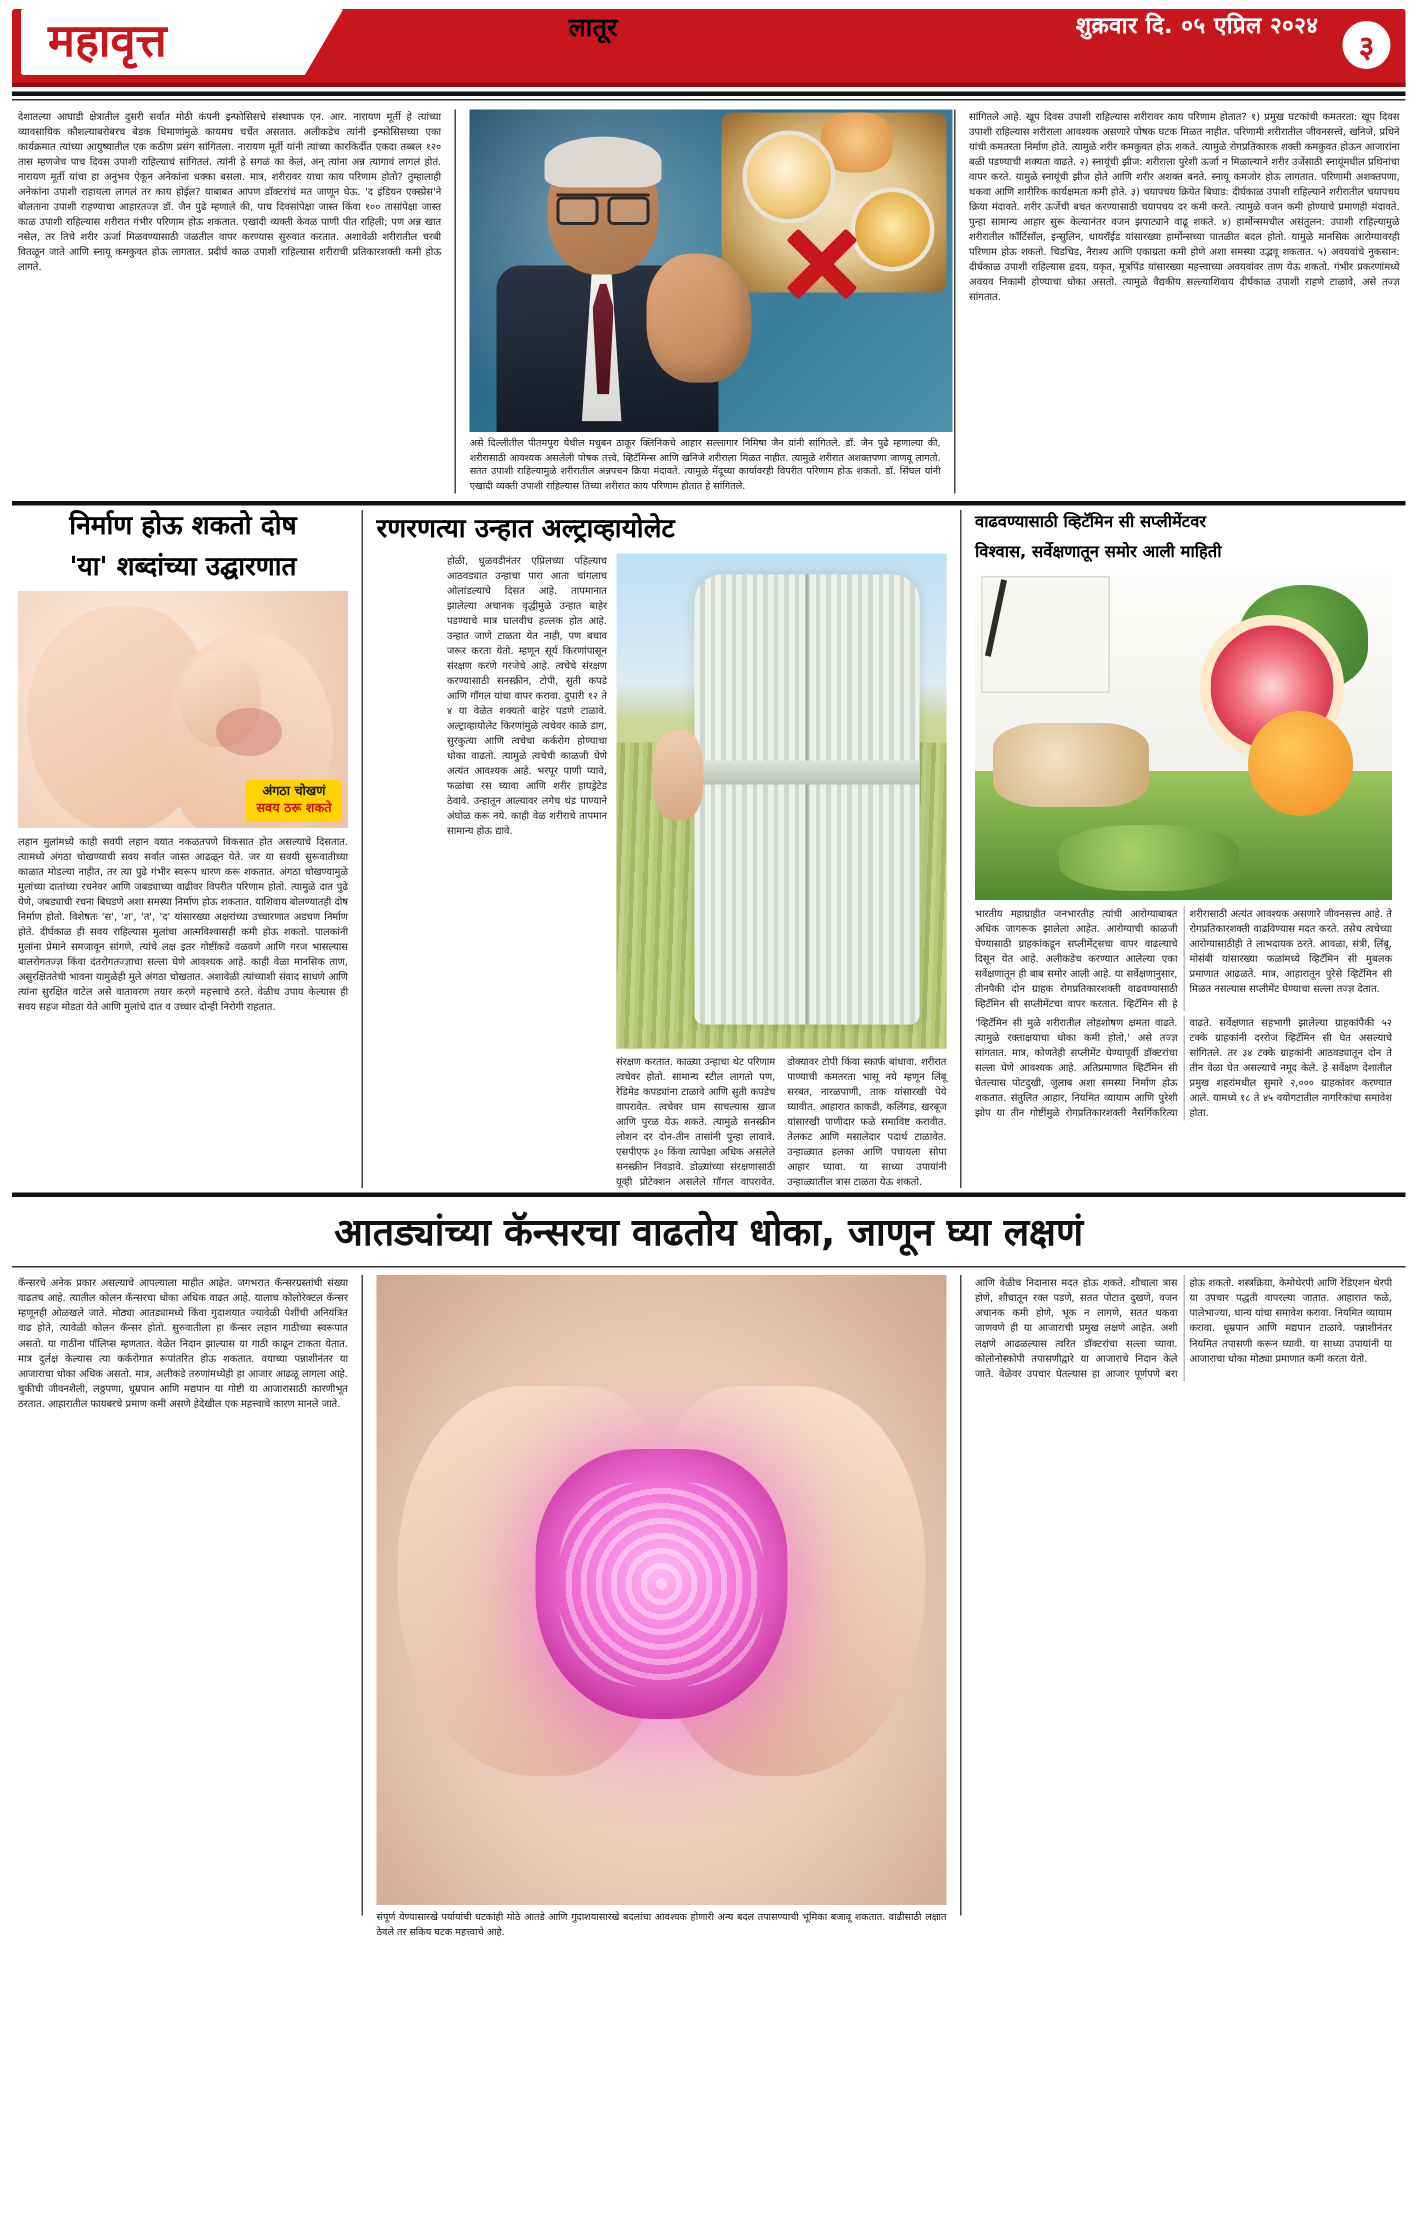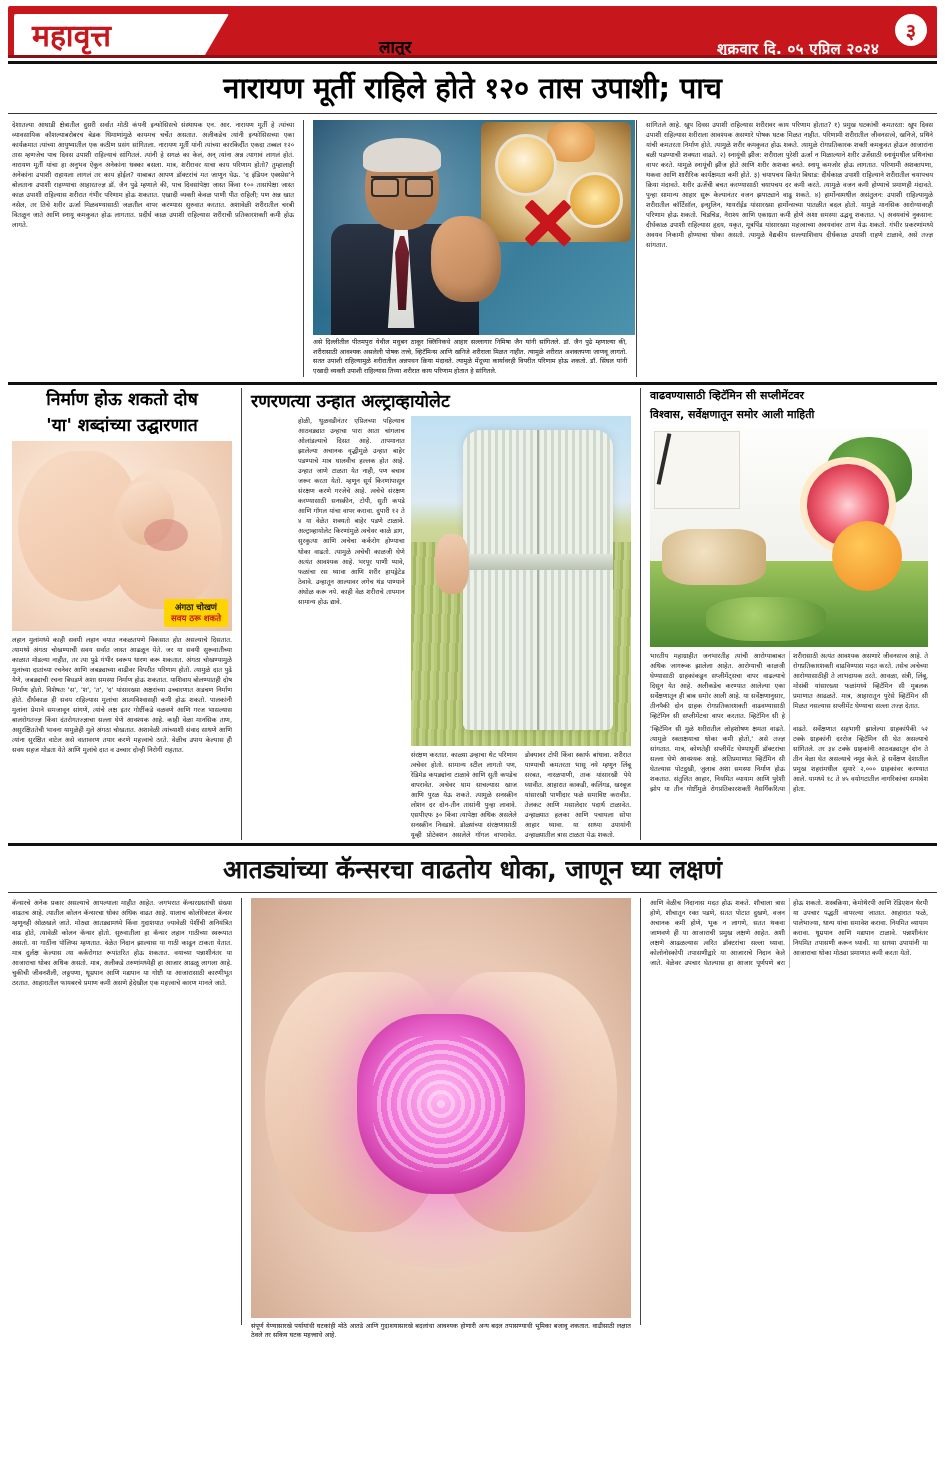--- a/index.html
+++ b/index.html
@@ -22,21 +22,21 @@
     padding: 6px 8px 4px 8px;
   }
 
   
   .masthead {
     position: relative;
     height: 52px;
     background: #c8161d;
     border-radius: 2px 2px 0 0;
     display: flex;
-    align-items: flex-end;
+    align-items: flex-start;
     overflow: hidden;
   }
   .masthead:after {
     content: "";
     position: absolute;
     left: 0; right: 0; bottom: 0;
     height: 3px;
     background: #8e0f14;
   }
   .mast-logo-box {
@@ -230,21 +230,21 @@
   .sub-head-sm {
     font-size: 11px;
     font-weight: bold;
     line-height: 1.42;
     color: #000;
     padding: 2px 0 4px 0;
   }
 
   
   .baby {
-    width: 100%; height: 190px;
+    width: 100%; height: 158px;
     background: radial-gradient(circle at 35% 40%, #fdf0e6 0%, #f6ddc9 45%, #e9c2a6 100%);
     position: relative; overflow: hidden; padding-left: 32px;
   }
   .baby .armL {
     position:absolute; left:6px; top:10px; width:120px; height:150px; border-radius:50% 40% 45% 50%;
     background: linear-gradient(150deg,#f8dcc6,#eec2a4);
   }
   .baby .armR {
     position:absolute; right:10px; top:28px; width:110px; height:140px; border-radius:45% 50% 50% 40%;
     background: linear-gradient(200deg,#f9e1cd,#edbfa0);
@@ -389,21 +389,20 @@
     <div class="mast-logo-box">
       <span class="mast-logo">महावृत्त</span>
     </div>
     <span class="mast-city">लातूर</span>
     <span class="mast-date">शुक्रवार दि. ०५ एप्रिल २०२४</span>
     <span class="mast-pageno">३</span>
   </div>
   <div class="rule-thick"></div>
 
   <div>
-    <div class="headline-main">नारायण मूर्ती राहिले होते १२० तास उपाशी; पाच</div>
   </div>
   <div class="rule-thin"></div>
 
   <div class="story1">
     <div class="s1-col-left col">
       <div class="body-text">देशातल्या आघाडी क्षेत्रातील दुसरी सर्वात मोठी कंपनी इन्फोसिसचे संस्थापक एन. आर. नारायण मूर्ती हे त्यांच्या व्यावसायिक कौशल्याबरोबरच बेडक धिमाणांमुळे कायमच चर्चेत असतात. अलीकडेच त्यांनी इन्फोसिसच्या एका कार्यक्रमात त्यांच्या आयुष्यातील एक कठीण प्रसंग सांगितला. नारायण मूर्ती यांनी त्यांच्या कारकिर्दीत एकदा तब्बल १२० तास म्हणजेच पाच दिवस उपाशी राहिल्याचं सांगितलं. त्यांनी हे सगळं का केलं, अन् त्यांना अन्न त्यागावं लागलं होतं. नारायण मूर्ती यांचा हा अनुभव ऐकून अनेकांना धक्का बसला. मात्र, शरीरावर याचा काय परिणाम होतो? तुम्हालाही अनेकांना उपाशी राहायला लागलं तर काय होईल? याबाबत आपण डॉक्टरांचं मत जाणून घेऊ. 'द इंडियन एक्स्प्रेस'ने बोलताना उपाशी राहण्याचा आहारतज्ज्ञ डॉ. जैन पुढे म्हणाले की, पाच दिवसांपेक्षा जास्त किंवा १०० तासांपेक्षा जास्त काळ उपाशी राहिल्यास शरीरात गंभीर परिणाम होऊ शकतात. एखादी व्यक्ती केवळ पाणी पीत राहिली; पण अन्न खात नसेल, तर तिचे शरीर ऊर्जा मिळवण्यासाठी जळतील वापर करण्यास सुरुवात करतात. अशावेळी शरीरातील चरबी वितळून जाते आणि स्नायू कमकुवत होऊ लागतात. प्रदीर्घ काळ उपाशी राहिल्यास शरीराची प्रतिकारशक्ती कमी होऊ लागते.</div>
     </div>
     <div class="vline"></div>
     <div class="s1-col-mid col">
       <div class="photo murthy">

